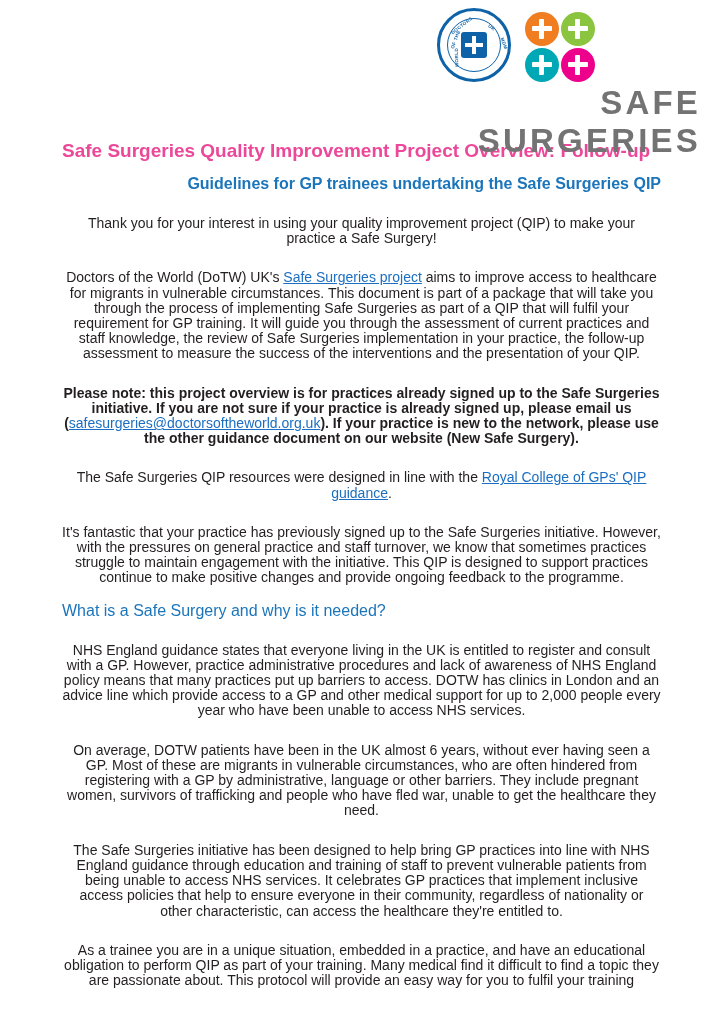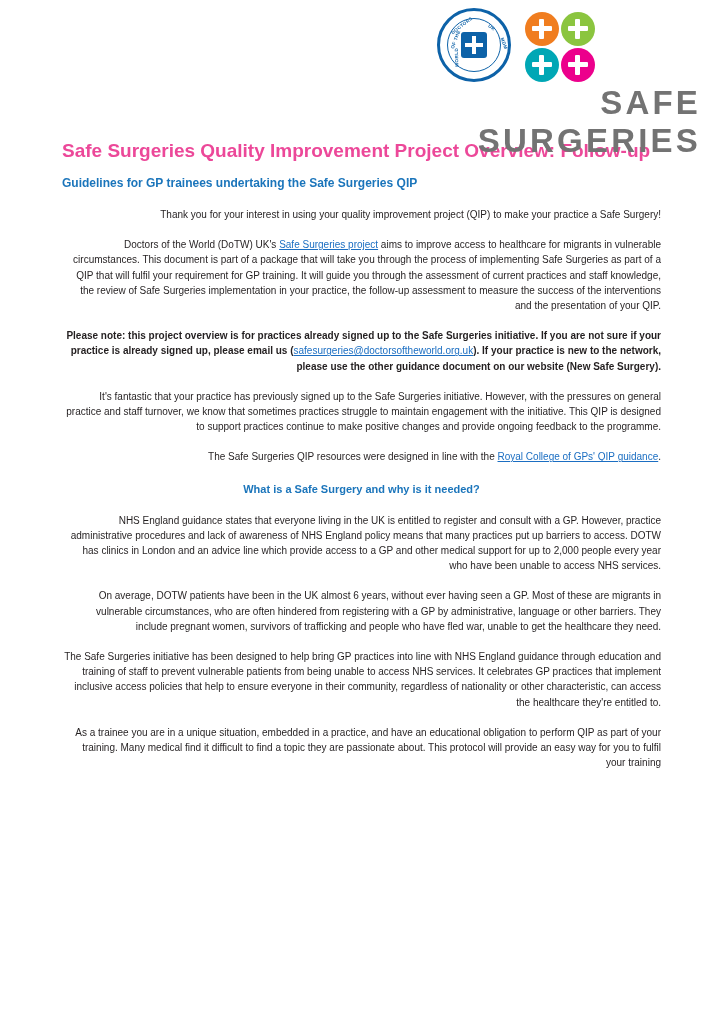--- a/index.html
+++ b/index.html
@@ -138,39 +138,39 @@
   }
   h1.doc-title {
     color: #ec4899;
     font-size: 19px;
     line-height: 21px;
     margin: 22px 0 0 0;
     font-weight: bold;
   }
   h2.doc-sub {
     color: #1b75bb;
-    font-size: 12px;
+    font-size: 16px;
     line-height: 17px;
     margin: 14px 0 0 0;
     font-weight: bold;
+    text-align: right;
   }
   h3.section-head {
     color: #1b75bb;
-    font-size: 11px;
+    font-size: 16px;
     line-height: 17px;
     margin: 16px 0 0 0;
-    font-weight: bold;
+    font-weight: normal;
+  }
+  p.para {
+    font-size: 14px;
+    line-height: 15.2px;
+    margin: 24px 0 0 0;
+    color: #231f20;
     text-align: center;
-  }
-  p.para {
-    font-size: 10px;
-    line-height: 15.2px;
-    margin: 15px 0 0 0;
-    color: #231f20;
-    text-align: right;
   }
   p.para.bold {
     font-weight: bold;
   }
   a.link {
     color: #1b6ec2;
   }
   a.link.mail {
     color: #1b6ec2;
     font-weight: normal;
@@ -213,23 +213,23 @@
     <h1 class="doc-title">Safe Surgeries Quality Improvement Project Overview: Follow-up</h1>
 
     <h2 class="doc-sub">Guidelines for GP trainees undertaking the Safe Surgeries QIP</h2>
 
     <p class="para">Thank you for your interest in using your quality improvement project (QIP) to make your practice a Safe Surgery!</p>
 
     <p class="para"><span>Doctors of the World (DoTW) UK's </span><a class="link" href="#">Safe Surgeries project</a><span> aims to improve access to healthcare for migrants in vulnerable circumstances.  This document is part of a package that will take you through the process of implementing Safe Surgeries as part of a QIP that will fulfil your requirement for GP training. It will guide you through the assessment of current practices and staff knowledge, the review of Safe Surgeries implementation in  your practice, the follow-up assessment to measure the success of the interventions and the presentation of your QIP.</span></p>
 
     <p class="para bold"><span>Please note: this project overview is for practices already signed up to the Safe Surgeries initiative. If you are not sure if your practice is already signed up, please email us (</span><a class="link mail" href="#">safesurgeries@doctorsoftheworld.org.uk</a><span>). If your practice is new to the network, please use the other guidance document on our website (New Safe Surgery).</span></p>
 
+    <p class="para"><span>The Safe Surgeries QIP resources were designed in line with the </span><a class="link" href="#">Royal College of GPs' QIP guidance</a><span>.</span></p>
+
     <p class="para">It's fantastic that your practice has previously signed up to the Safe Surgeries initiative. However, with the pressures on general practice and staff turnover, we know that sometimes practices struggle to maintain engagement with the initiative. This QIP is designed to support practices continue to make positive changes and provide ongoing feedback to the programme.</p>
-
-    <p class="para"><span>The Safe Surgeries QIP resources were designed in line with the </span><a class="link" href="#">Royal College of GPs' QIP guidance</a><span>.</span></p>
 
     <h3 class="section-head">What is a Safe Surgery and why is it needed?</h3>
 
     <p class="para">NHS England guidance states that everyone living in the UK is entitled to register and consult with a GP. However, practice administrative procedures and lack of awareness of NHS England policy means that many practices put up barriers to access. DOTW has clinics in London and an advice line which provide access to a GP and other medical support for up to 2,000 people every year who have been unable to access NHS services.</p>
 
     <p class="para">On average, DOTW patients have been in the UK almost 6 years, without ever having seen a GP. Most of these are migrants in vulnerable circumstances, who are often hindered from registering with a GP by administrative, language or other barriers. They include pregnant women, survivors of trafficking and people who have fled war, unable to get the healthcare they need.</p>
 
     <p class="para">The Safe Surgeries initiative has been designed to help bring GP practices into line with NHS England guidance through education and training of staff to prevent vulnerable patients from being unable to access NHS services. It celebrates GP practices that implement inclusive access policies that help to ensure everyone in their community, regardless of nationality or other characteristic, can access the healthcare they're entitled to.</p>
 
     <p class="para">As a trainee you are in a unique situation, embedded in a practice, and have an educational obligation to perform QIP as part of your training. Many medical find it difficult to find a topic they are passionate about. This protocol will provide an easy way for you to fulfil your training</p>

